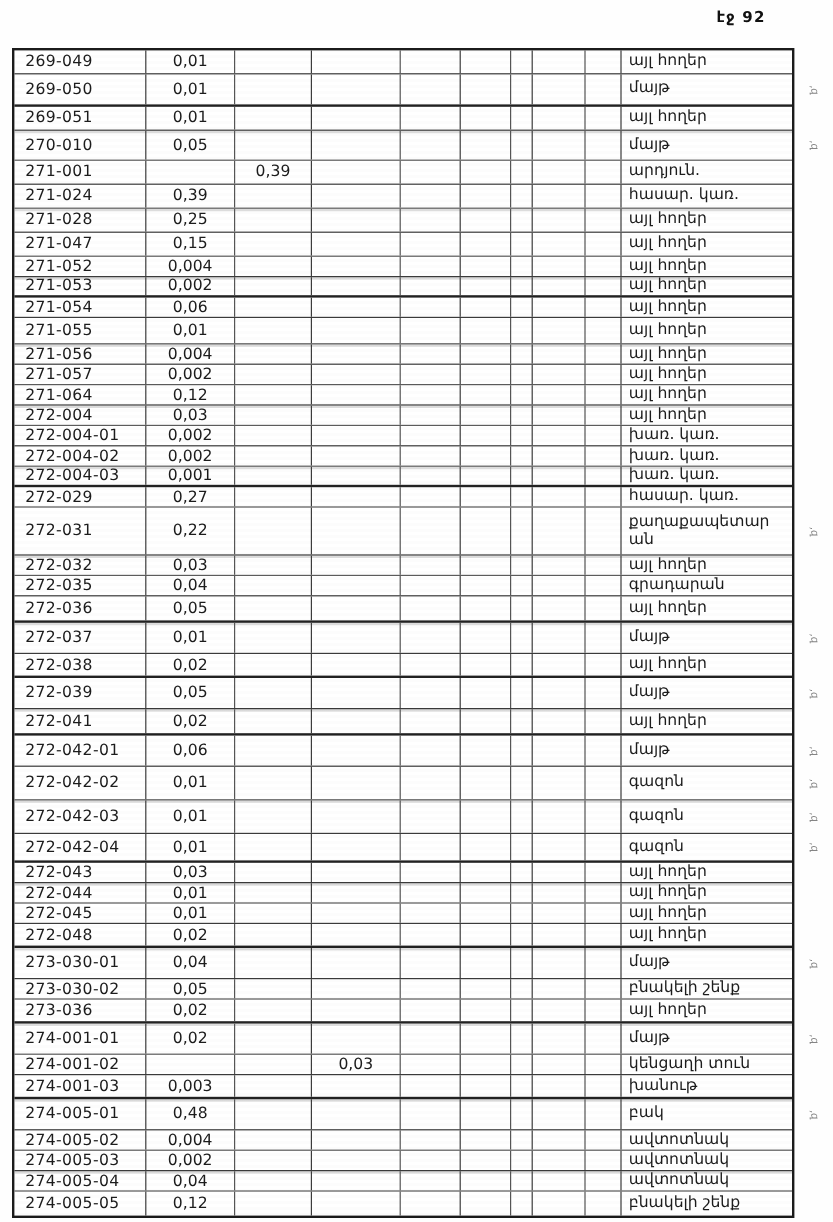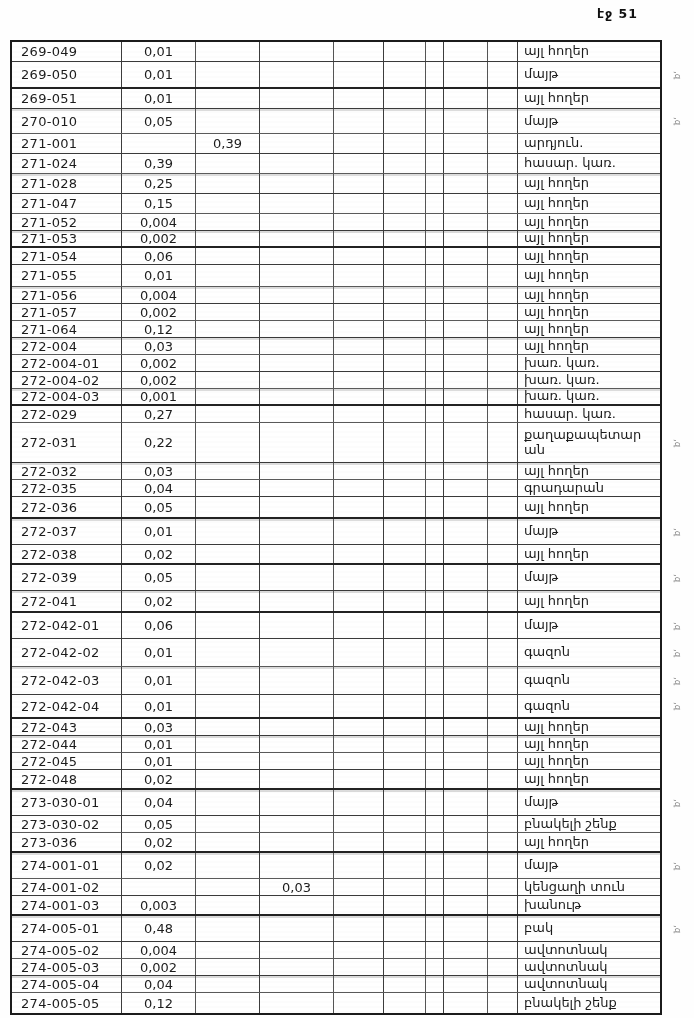--- a/index.html
+++ b/index.html
@@ -51,21 +51,21 @@
   
   .scan-table::after{
     content:"";position:absolute;inset:0;pointer-events:none;
     background:
       repeating-linear-gradient(0deg, rgba(0,0,0,0.012) 0 2px, rgba(0,0,0,0) 2px 5px);
   }
 </style>
 </head>
 <body>
 
-<div class="page-number">էջ 51</div>
+<div class="page-number">էջ 92</div>
 
 <div class="scan-table">
     <div class="row" style="min-height: 20px;">
       <div class="cell code-cell">269-049</div>
       <div class="cell val-cell">0,01</div>
       <div class="cell val-cell"></div>
       <div class="cell val-cell"></div>
       <div class="cell"></div>
       <div class="cell"></div>
       <div class="cell"></div>

